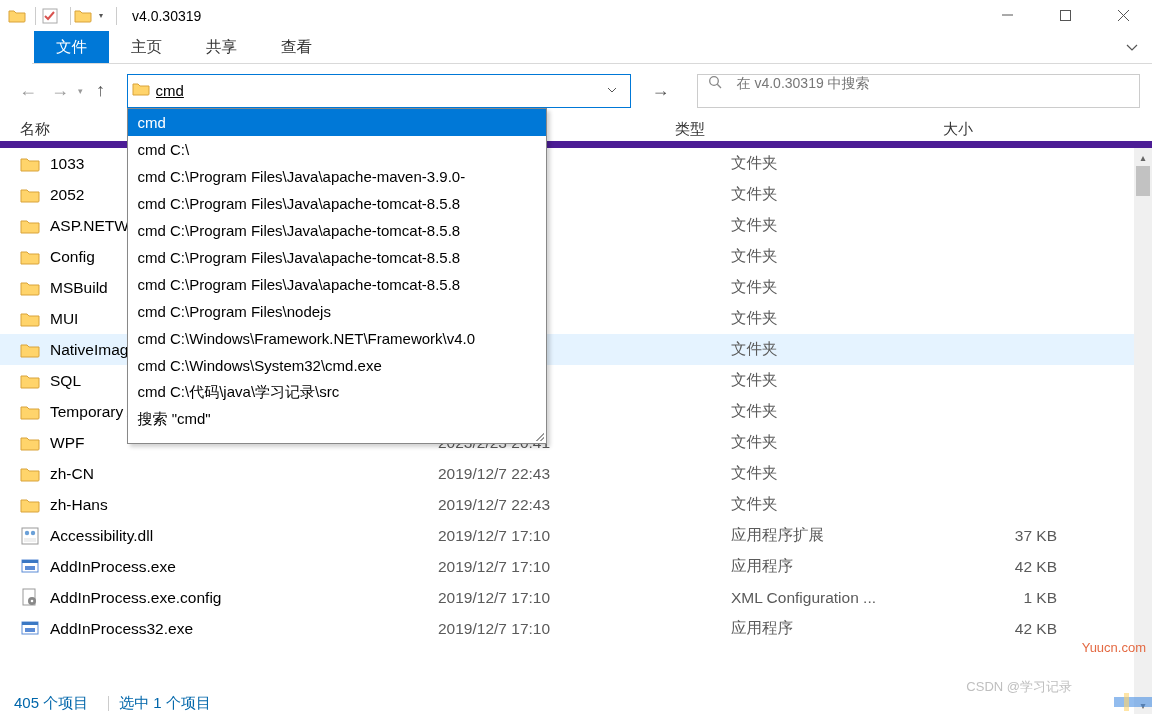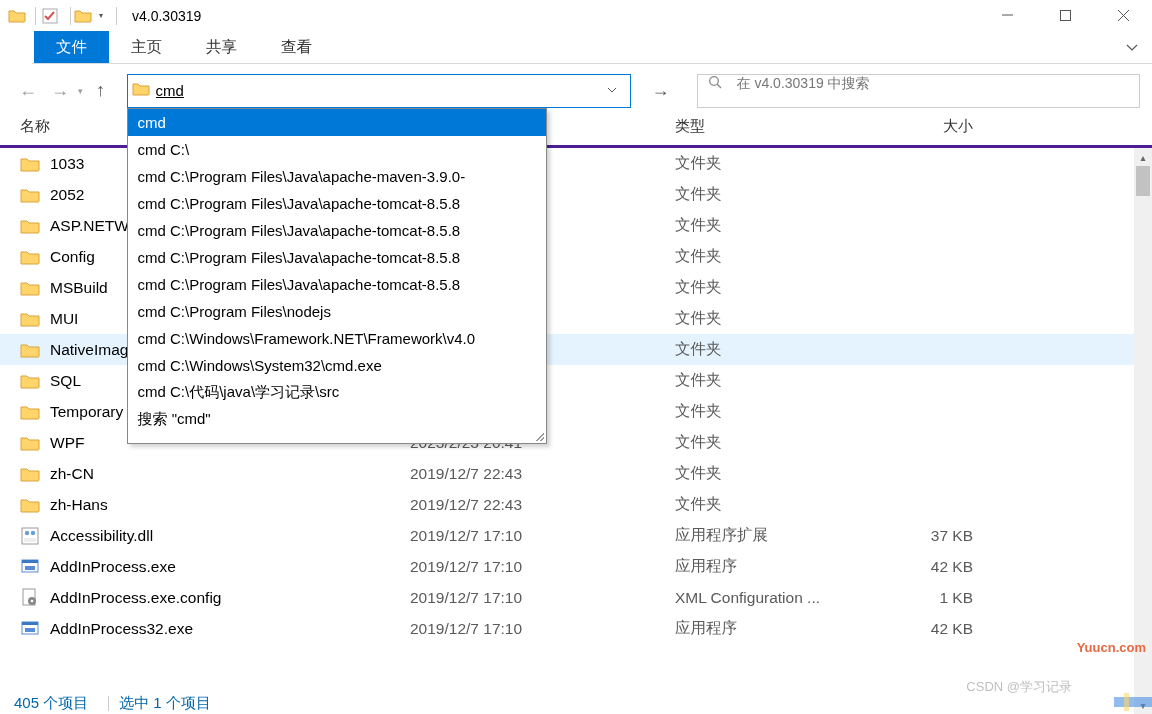--- a/index.html
+++ b/index.html
@@ -96,34 +96,34 @@
   }
   .suggestion-item.selected { background:#0078d7; color:#fff; }
   .suggestions .resize-grip {
     position:absolute; right:2px; bottom:2px; width:10px; height:10px;
     background:
       linear-gradient(135deg, transparent 60%, #999 60%, #999 70%, transparent 70%, transparent 80%, #999 80%, #999 90%, transparent 90%);
   }
   .suggestions-pad { height: 10px; }
   
   .columns {
-    height: 31px; display:flex; align-items:flex-start;
+    height: 31px; display:flex; align-items:center;
     padding-left: 20px; color:#333; font-size:15px;
-    border-bottom: 3px solid #4c1d95;
+    border-bottom: 7px solid #4c1d95;
   }
   .columns .col { display:flex; align-items:center; }
   .col-name { flex: 0 0 370px; }
   .col-date { flex: 0 0 285px; padding-left: 20px; }
   .col-type { flex: 0 0 200px; }
   .col-size { flex: 0 0 140px; text-align: right; justify-content:flex-end; padding-right: 42px; }
   
   .file-list { position: relative; }
   .row {
     height: 31px; display:flex; align-items:center; padding-left: 20px;
-    font-size: 15.5px; color:#000;
+    font-size: 15.5px; color:#000;gap:28px;
   }
   .row.selected { background:#e5f3ff; }
   .cell-name { flex: 0 0 370px; display:flex; align-items:center; gap: 10px; overflow:hidden; }
   .cell-date { flex: 0 0 285px; padding-left:20px; color:#5a5a5a; }
   .cell-type { flex: 0 0 200px; color:#5a5a5a; }
   .cell-size { flex: 0 0 140px; text-align:right; padding-right:42px; color:#5a5a5a; }
   .icon-slot { width:20px; height:20px; display:flex; align-items:center; justify-content:center; flex-shrink:0; }
   
   .statusbar {
     position:absolute; left:0; right:0; bottom:0; height:22px;
@@ -141,21 +141,21 @@
   .scrollbar .sb-up { position:absolute; top:0; left:0; right:0; }
   .scrollbar .sb-down { position:absolute; bottom:0; left:0; right:0; }
   .scrollbar .sb-thumb {
     position:absolute; left:2px; right:2px; top:18px; height:30px; background:#c2c2c2;
   }
   
   .watermark {
     position:absolute; bottom:18px; font-size:13px; color:#bbb; pointer-events:none;
   }
   .wm-left { right: 80px; color:#bfbfbf; }
-  .wm-right { right: 6px; top: 640px; bottom:auto; color:#e46a43; font-weight:700; }
+  .wm-right { right: 6px; top: 640px; bottom:auto; color:#e46a43; font-weight:400; }
   .wm-caidai { right: 0; bottom: 0; }
 </style>
 </head>
 <body>
 
 <div class="titlebar">
   <div class="qat">
     <span class="folder-icon-small">
       <svg width="18" height="18" viewBox="0 0 18 18">
           <path d="M1 4h5l2 2h9v8a1 1 0 0 1-1 1H1V4z" fill="#ffd46b" stroke="#d9a33a"></path>

